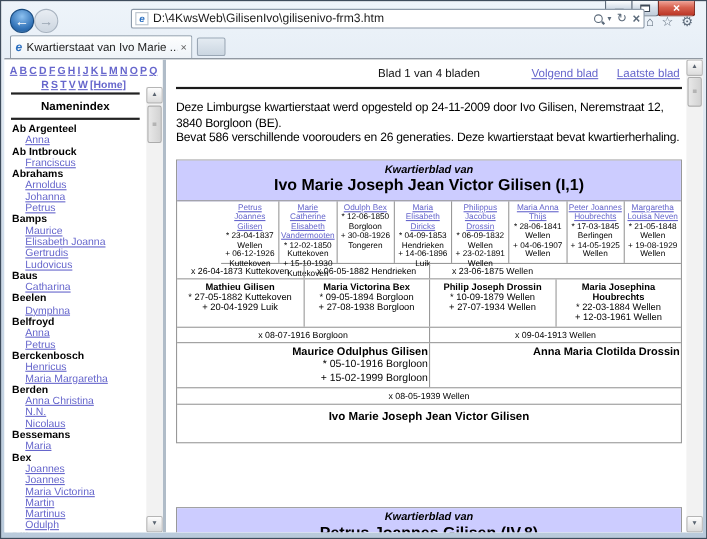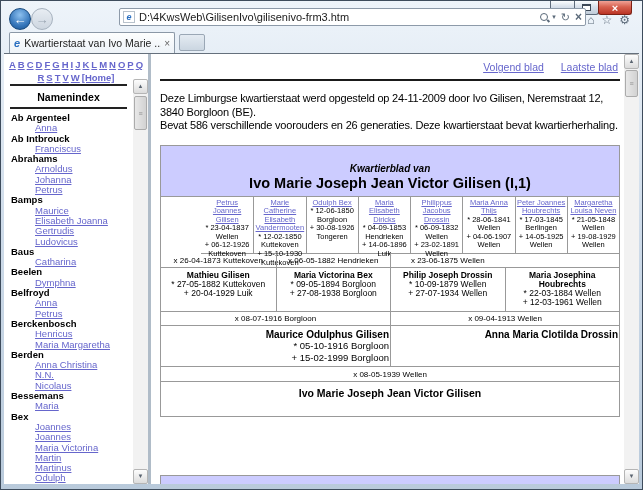--- a/index.html
+++ b/index.html
@@ -62,21 +62,21 @@
   .sidebar { position:absolute; left:0; top:0; bottom:0; width:147px; background:#fff;
     border-right:3px solid #b0bcc8; overflow:hidden; }
   .alpha { text-align:center; padding-top:3px; line-height:11px; }
   .alpha a { color:#6666cc; font-weight:bold; font-size:9.5px; text-decoration:underline; margin:0 1px; }
   .homelink { color:#8888aa; font-size:8.5px; text-decoration:underline; margin-left:4px; }
   .side-scroll { position:absolute; top:25px; bottom:0; left:0; right:15px; overflow:hidden; }
   .side-hr { border-top:2px solid #222; margin:5px 6px 0 6px; }
   .nindex { text-align:center; font-weight:bold; font-size:10.5px; padding:5px 0 4px; }
   .namelist { margin:4px 2px 0 7px; font-size:9.5px; line-height:10.3px; }
   .namelist .sn { font-weight:bold; color:#000; }
-  .namelist .gn { color:#6666cc; text-decoration:underline; margin-left:24px; }
+  .namelist .gn { color:#6666cc; text-decoration:underline; margin-left:12px; }
 
   
   .vscroll { position:absolute; width:15px; background:#f2f2f2; }
   .sb-btn { position:absolute; left:0; width:15px; height:15px; background:linear-gradient(#fdfdfd,#dcdcdc);
     border:1px solid #b5b5b5; border-radius:2px; color:#5a6470; font-size:6px; line-height:13px; text-align:center; }
   .sb-thumb { position:absolute; left:1px; width:13px; background:linear-gradient(90deg,#e8e8e8,#d2d2d2);
     border:1px solid #ababab; border-radius:2px; display:flex; align-items:center; justify-content:center;
     color:#909090; font-size:7px; }
   .side-sb { right:0; top:25px; bottom:0; }
   .main-sb { right:0; top:0; bottom:0; }
@@ -86,21 +86,21 @@
     padding:4px 19px 0 9px; }
   .pagenav { position:relative; height:18px; }
   .pagenav-center { text-align:center; font-size:10.5px; color:#111; padding-top:3px; }
   .pagenav-links { position:absolute; right:2px; top:3px; font-size:10.5px; }
   .pagenav-links a { color:#6666cc; text-decoration:underline; margin-left:14px; }
   .main-hr { border-top:2px solid #1a1a1a; margin:3px 0 11px 0; }
   .intro { font-size:11px; line-height:13.5px; color:#000; letter-spacing:-0.2px; margin-bottom:12px; }
 
   
   .kwtable { border:1px solid #999; margin-top:9px; }
-  .kw-header { background:#ccccff; text-align:center; border-bottom:1px solid #999; padding:17px 0 4px; }
+  .kw-header { background:#ccccff; text-align:center; border-bottom:1px solid #999; padding:3px 0 4px; }
   .kw-caption { font-size:10px; font-weight:bold; font-style:italic; }
   .kw-title { font-size:14.5px; font-weight:bold; line-height:18px; }
   .r8 { display:grid; grid-template-columns:repeat(8,1fr); border-bottom:1px solid #999;margin-left:40px; }
   .r4 { display:grid; grid-template-columns:repeat(4,1fr); border-bottom:1px solid #999; }
   .r2 { display:grid; grid-template-columns:repeat(2,1fr); border-bottom:1px solid #999; }
   .r1 { display:grid; grid-template-columns:1fr; border-bottom:1px solid #999; }
   .kwtable > div:last-child { border-bottom:none; }
   .cell { text-align:center; padding:2px 1px; }
   .cell + .cell { border-left:1px solid #999; }
   .g4 { height:56px; font-size:7.5px; line-height:8.6px; }
@@ -253,20 +253,21 @@
       </div>
       <div class="vscroll side-sb">
         <div class="sb-btn" style="top:0;">▲</div>
         <div class="sb-thumb" style="top:17px; height:34px;">≡</div>
         <div class="sb-btn" style="bottom:0;">▼</div>
       </div>
     </div>
 
     <div class="main">
       <div class="pagenav">
+        <div class="pagenav-center">Blad 1 van 4 bladen</div>
         <div class="pagenav-links">
           <a href="#">Volgend blad</a>
           <a href="#">Laatste blad</a>
         </div>
       </div>
       <div class="main-hr"></div>
       <div class="intro">
         <div>Deze Limburgse kwartierstaat werd opgesteld op 24-11-2009 door Ivo Gilisen, Neremstraat 12, 3840 Borgloon (BE).</div>
         <div>Bevat 586 verschillende voorouders en 26 generaties. Deze kwartierstaat bevat kwartierherhaling.</div>
       </div>

